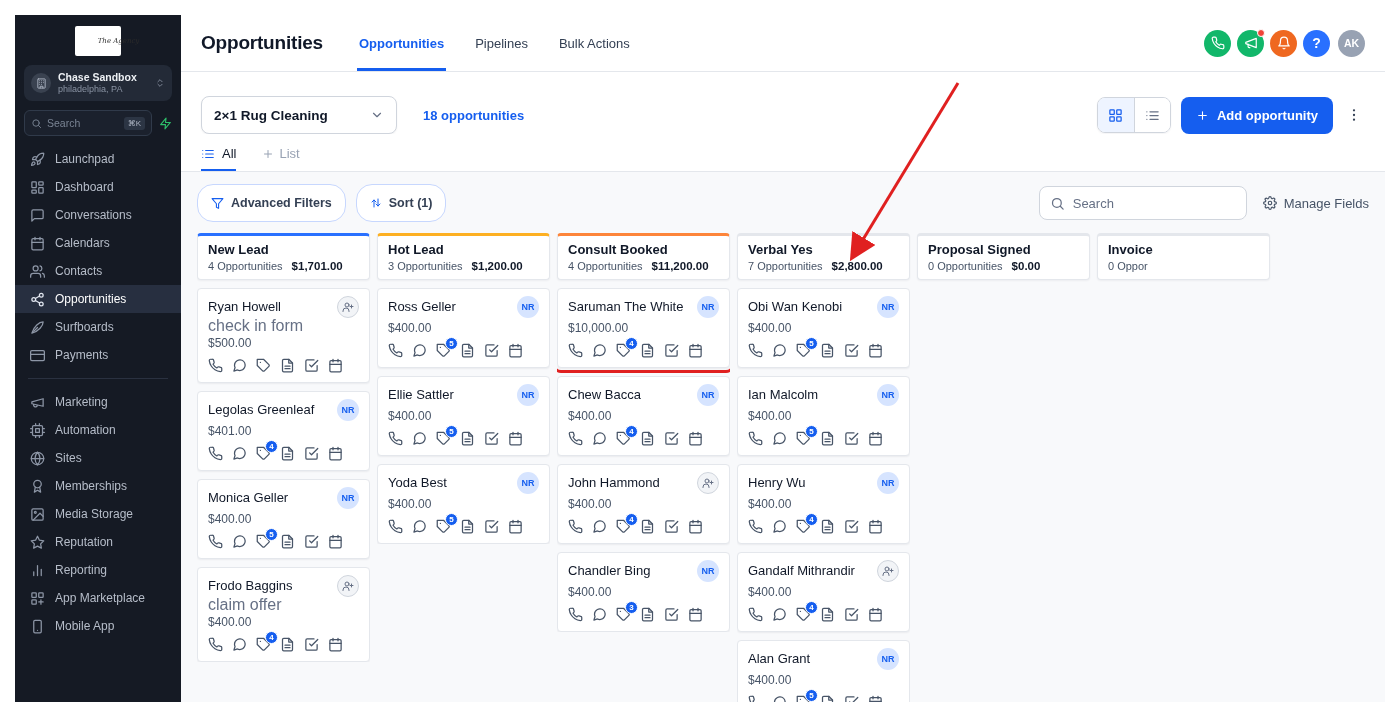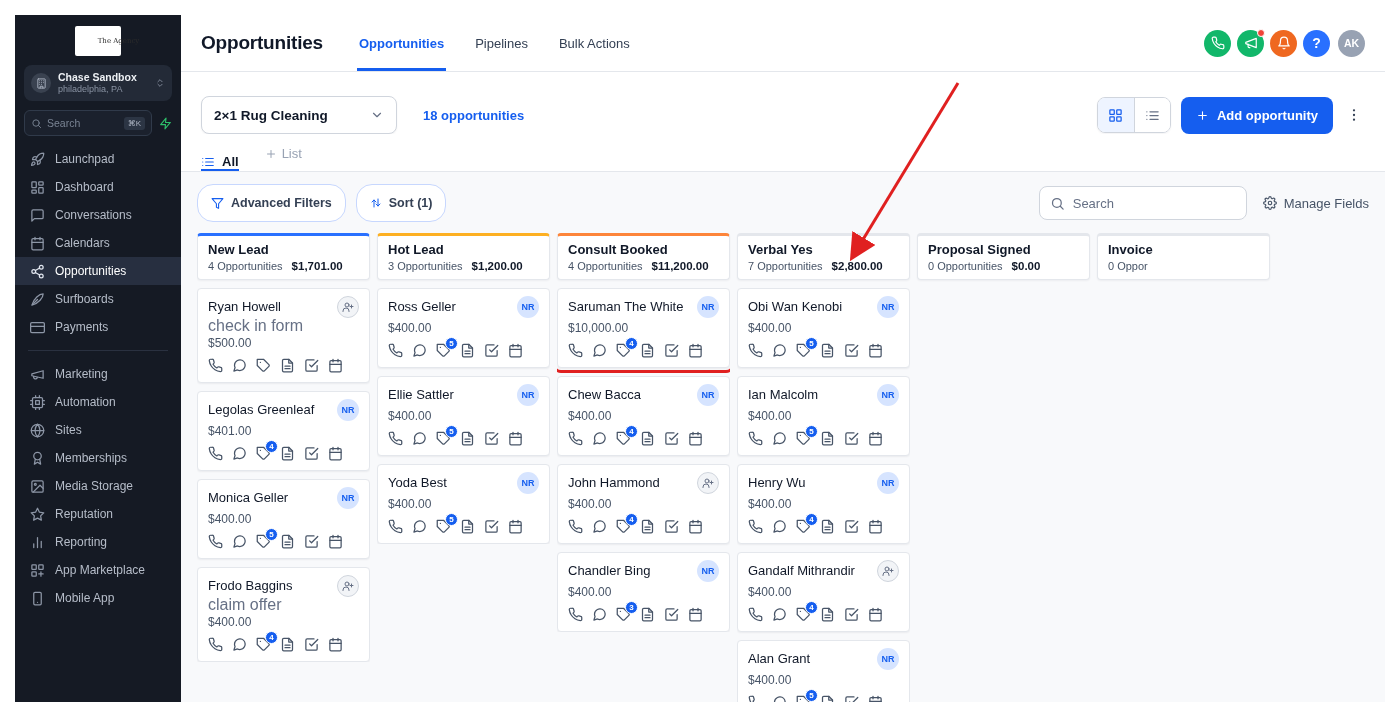--- a/index.html
+++ b/index.html
@@ -5,21 +5,21 @@
   * { margin:0; padding:0; box-sizing:border-box; }
   html,body { width:1400px; height:717px; }
   body { font-family:"Liberation Sans", sans-serif; background:#ffffff; overflow:hidden; }
 
   .page { position:relative; width:1400px; height:717px; background:#fff; overflow:hidden; }
   .app-frame { position:absolute; left:15px; top:15px; width:1370px; height:687px; display:flex; overflow:hidden; background:#fff; }
 
   
   .sidebar { width:166px; flex-shrink:0; background:#151a24; display:flex; flex-direction:column; color:#b6bdc9; overflow:hidden; }
   .logo-box { width:46px; height:30px; background:#fff; border-radius:2px; margin:11px auto 9px; display:flex; align-items:center; justify-content:center; }
-  .logo-box span { font-family:"DejaVu Serif", serif; font-size:7px; color:#2b2b2b; white-space:nowrap;margin-left:41px; }
+  .logo-box span { font-family:"DejaVu Serif", serif; font-style:italic; font-size:7px; color:#2b2b2b; white-space:nowrap;margin-left:41px; }
   .account { margin:0 9px; background:#232a37; border-radius:8px; padding:6px 7px; display:flex; align-items:center; gap:7px; cursor:pointer; }
   .account-avatar { width:20px; height:20px; border-radius:50%; background:#3a4250; color:#aeb6c4; display:flex; align-items:center; justify-content:center; flex-shrink:0; }
   .account-text { min-width:0; }
   .account-name { font-size:10.5px; font-weight:700; color:#edf0f4; line-height:13px; white-space:nowrap; overflow:hidden; }
   .account-loc { font-size:9px; color:#8a93a3; line-height:11px; white-space:nowrap; overflow:hidden; }
   .account-chevron { margin-left:auto; color:#8a93a3; flex-shrink:0; display:flex; }
   .sidebar-search-row { display:flex; align-items:center; gap:7px; margin:9px 9px 4px; }
   .sidebar-search { flex:1; height:26px; background:#1b212d; border:1px solid #303a4a; border-radius:6px; display:flex; align-items:center; gap:5px; padding:0 6px; color:#7a8494; min-width:0; }
   .sidebar-search input { flex:1; min-width:0; background:transparent; border:none; outline:none; color:#cbd2dc; font-size:10.5px; font-family:inherit; }
   .sidebar-search input::placeholder { color:#7a8494; }
@@ -51,21 +51,21 @@
   .opp-count { margin-left:26px; font-size:13px; font-weight:600; color:#155eef; cursor:pointer; }
   .toolbar-right { margin-left:auto; display:flex; align-items:center; gap:10px; }
   .seg { display:flex; border:1px solid #d0d5dd; border-radius:8px; overflow:hidden; box-shadow:0 1px 2px rgba(16,24,40,.05); }
   .seg-btn { width:36px; height:34px; display:flex; align-items:center; justify-content:center; background:#fff; color:#667085; cursor:pointer; }
   .seg-btn.active { background:#eef4ff; color:#155eef; }
   .seg-btn + .seg-btn { border-left:1px solid #d0d5dd; }
   .add-btn { height:37px; background:#155eef; color:#fff; border:none; border-radius:8px; padding:0 15px; font-size:13px; font-weight:600; display:flex; align-items:center; gap:8px; cursor:pointer; font-family:inherit; }
   .kebab-btn { color:#344054; display:flex; align-items:center; justify-content:center; width:22px; height:34px; cursor:pointer; }
 
   .view-tabs { display:flex; align-items:flex-end; gap:26px; padding:12px 20px 0; background:#fff; border-bottom:1px solid #e4e7ec; flex-shrink:0; }
-  .vtab { display:flex; align-items:center; gap:7px; font-size:13px; font-weight:700; color:#101828; border-bottom:2px solid #155eef; cursor:pointer; }
+  .vtab { display:flex; align-items:center; gap:7px; font-size:13px; font-weight:400; color:#101828; padding-bottom:8px; border-bottom:2px solid #155eef; cursor:pointer; }
   .vtab .ic { color:#155eef; }
   .vtab-add { display:flex; align-items:center; gap:5px; font-size:13px; color:#98a2b3; padding-bottom:8px; border-bottom:2px solid transparent; cursor:pointer; }
 
   .content { flex:1; background:#f8f9fb; padding:12px 16px 0; display:flex; flex-direction:column; overflow:hidden; min-height:0; }
   .filter-bar { display:flex; align-items:center; flex-shrink:0; }
   .pill { height:38px; display:flex; align-items:center; gap:7px; padding:0 13px; background:#fff; border:1px solid #c7d7fe; border-radius:16px; font-size:12.5px; font-weight:600; color:#344054; cursor:pointer; white-space:nowrap; }
   .pill .ic { color:#155eef; }
   .pill + .pill { margin-left:10px; }
   .filter-right { margin-left:auto; display:flex; align-items:center; gap:16px; }
   .search-box { width:208px; height:34px; background:#fff; border:1px solid #d0d5dd; border-radius:8px; display:flex; align-items:center; gap:8px; padding:0 10px; color:#667085; }
@@ -176,20 +176,31 @@
           </div>
           <div class="nav-item">
             <span class="ic">
               <svg viewBox="0 0 24 24" fill="none" stroke="currentColor" stroke-width="2" stroke-linecap="round" stroke-linejoin="round" width="15" height="15">
                 <rect x="3" y="4" width="18" height="18" rx="2"></rect>
                 <path d="M16 2v4M8 2v4M3 10h18"></path>
               </svg>
             </span>
             <span>Calendars</span>
           </div>
+          <div class="nav-item">
+            <span class="ic">
+              <svg viewBox="0 0 24 24" fill="none" stroke="currentColor" stroke-width="2" stroke-linecap="round" stroke-linejoin="round" width="15" height="15">
+                <path d="M17 21v-2a4 4 0 0 0-4-4H5a4 4 0 0 0-4 4v2"></path>
+                <circle cx="9" cy="7" r="4"></circle>
+                <path d="M23 21v-2a4 4 0 0 0-3-3.87"></path>
+                <path d="M16 3.13a4 4 0 0 1 0 7.75"></path>
+              </svg>
+            </span>
+            <span>Contacts</span>
+          </div>
           <div class="nav-item active">
             <span class="ic">
               <svg viewBox="0 0 24 24" fill="none" stroke="currentColor" stroke-width="2" stroke-linecap="round" stroke-linejoin="round" width="15" height="15">
                 <circle cx="18" cy="5" r="3"></circle>
                 <circle cx="6" cy="12" r="3"></circle>
                 <circle cx="18" cy="19" r="3"></circle>
                 <path d="M8.59 13.51l6.83 3.98M15.41 6.51l-6.82 3.98"></path>
               </svg>
             </span>
             <span>Opportunities</span>

